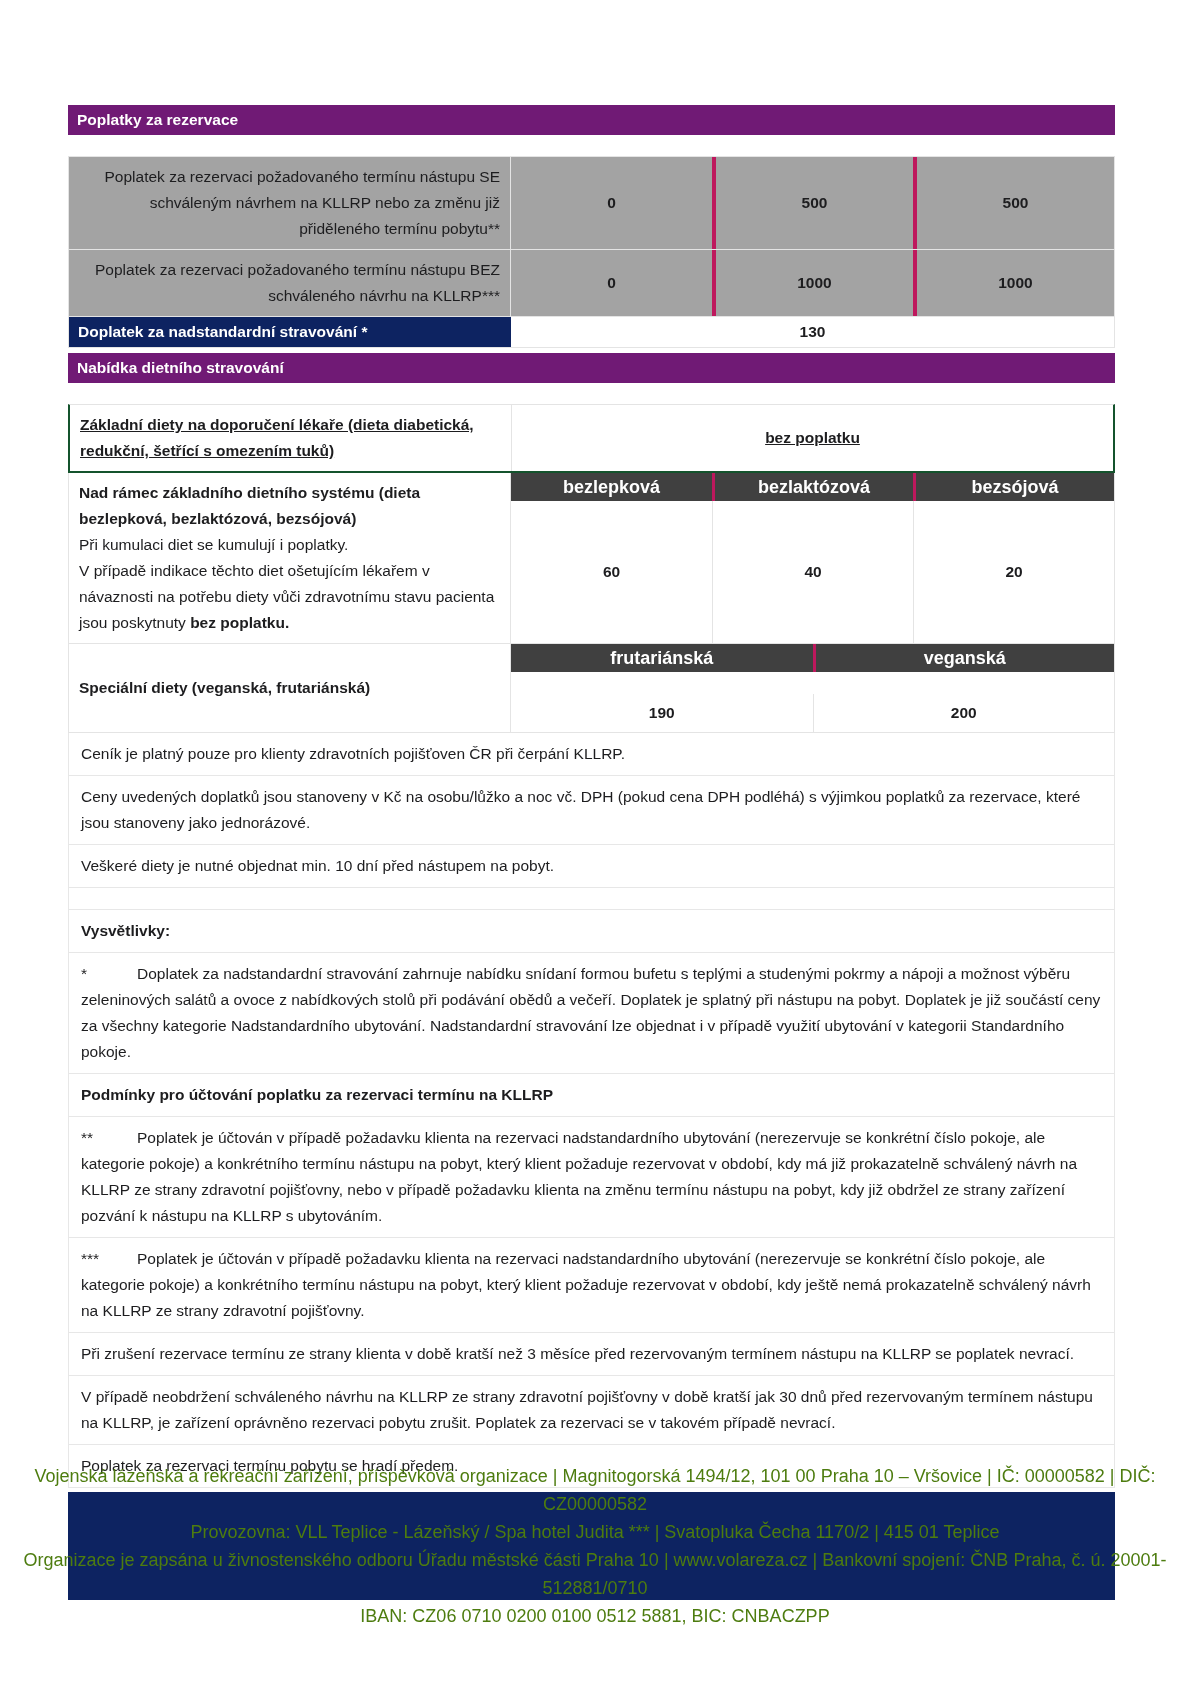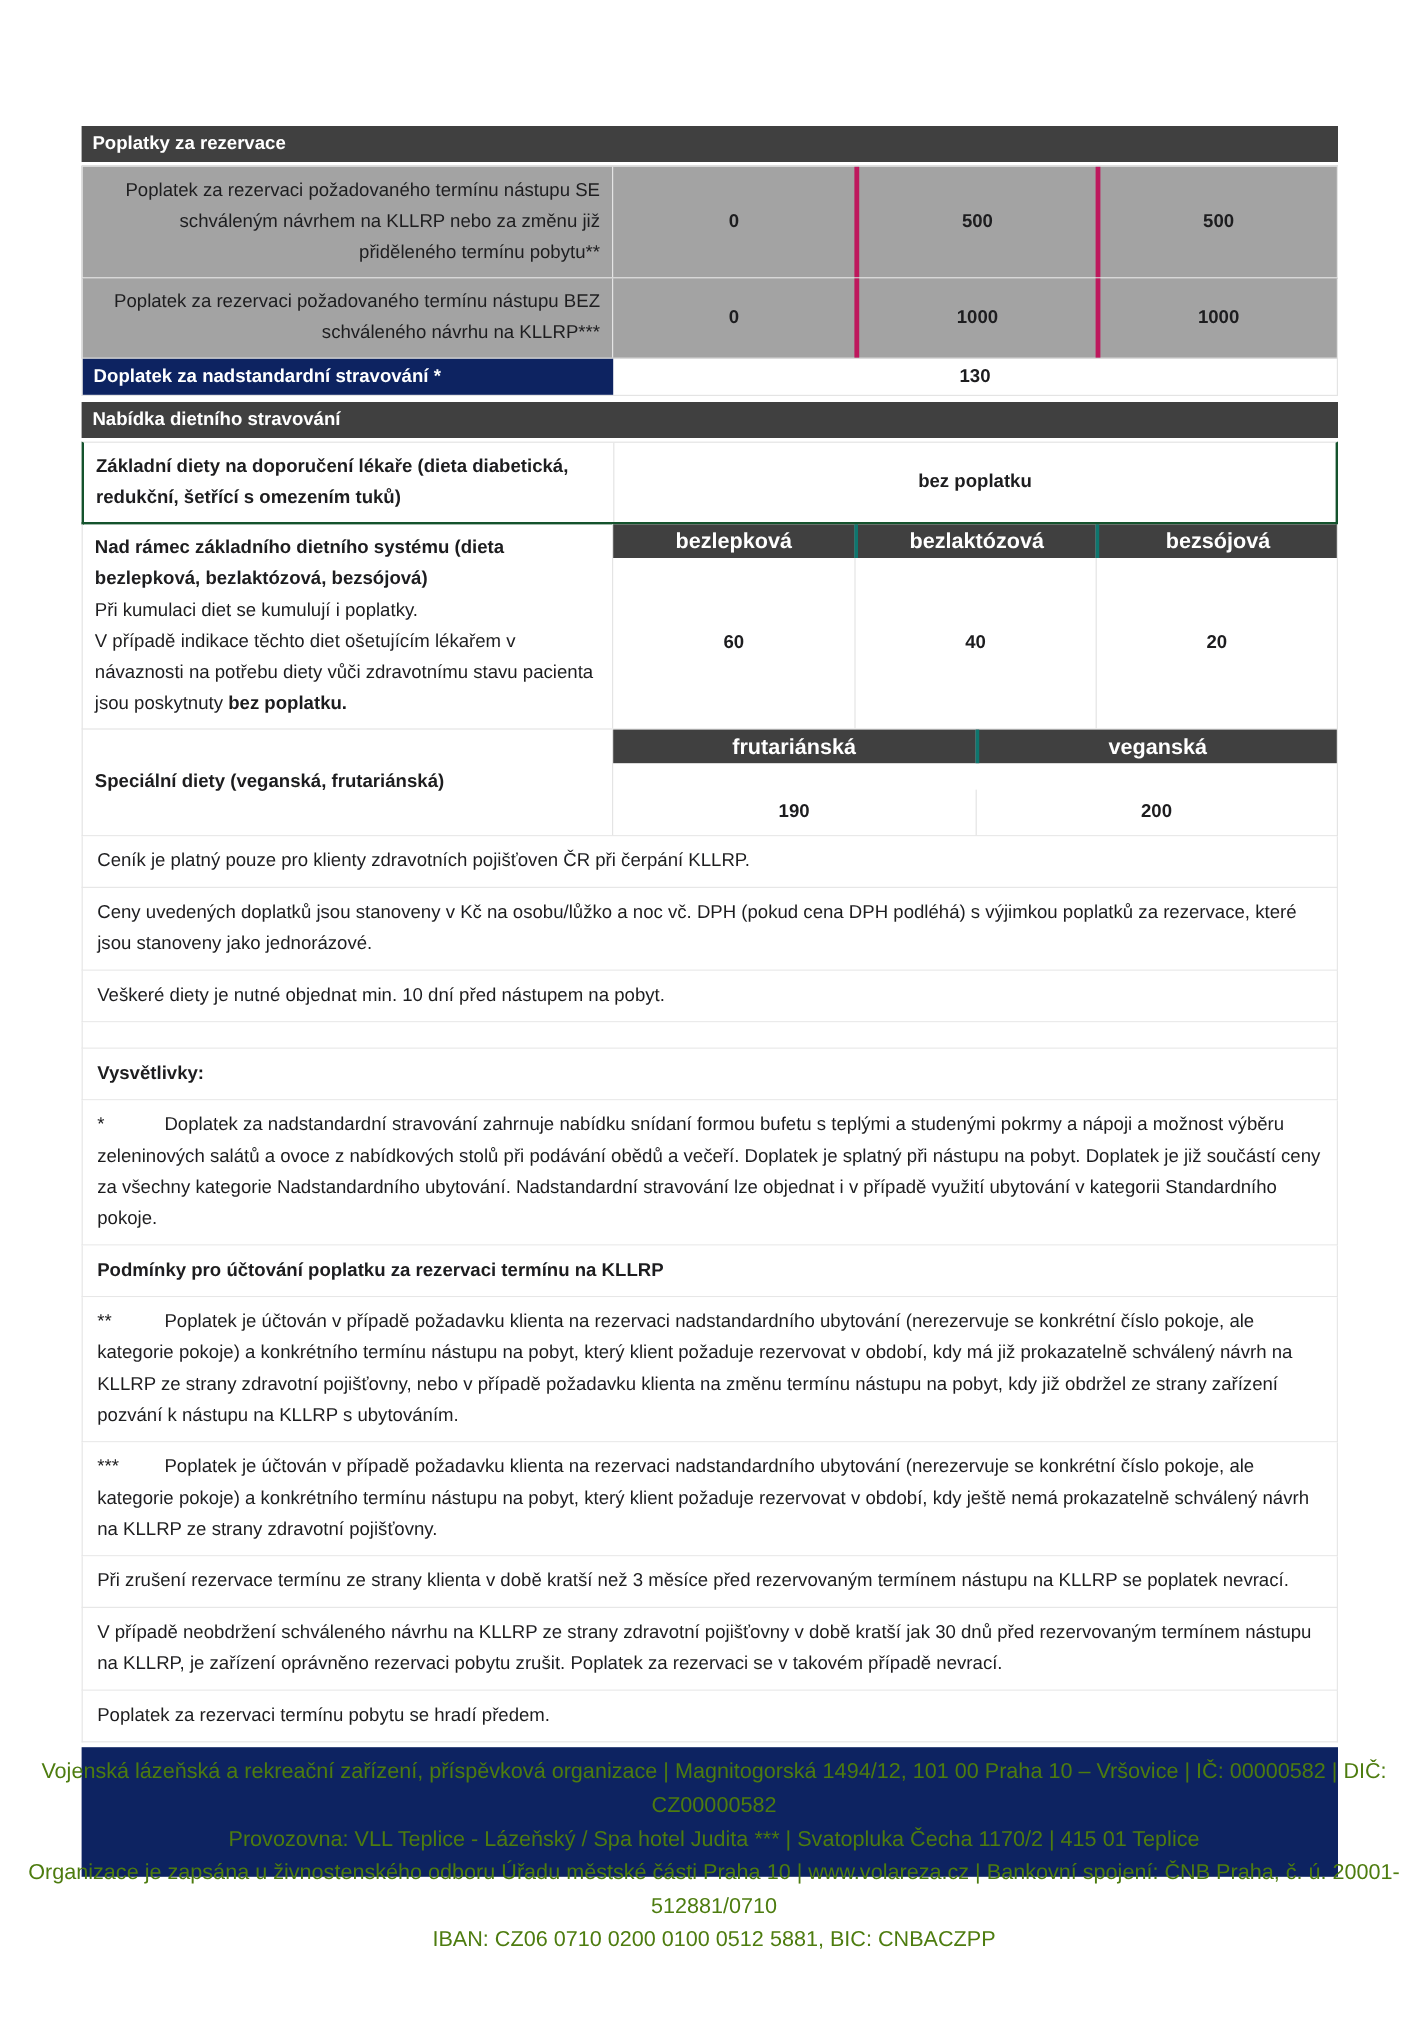--- a/index.html
+++ b/index.html
@@ -3,23 +3,23 @@
 <meta charset="utf-8">
 <style>
   * { margin:0; padding:0; box-sizing:border-box; }
   html,body { background:#ffffff; }
   body { font-family:"Liberation Sans","DejaVu Sans",sans-serif; color:#1d1d1f; }
   .page { position:relative; width:1190px; height:1683px; background:#fff; overflow:hidden; }
   .doc { position:absolute; left:68px; top:105px; width:1047px; }
 
   
   .sec-header {
-    background:#404040; color:#fff; font-weight:700; font-size:15.5px;
+    background:#701a75; color:#fff; font-weight:700; font-size:15.5px;
     height:30px; display:flex; align-items:center; padding:0 9px;
-    margin-bottom:3px;
+    margin-bottom:21px;
   }
 
   
   .t-row { display:grid; grid-template-columns:442px 1fr 1fr 1fr; background:#a3a3a3;
            border:1px solid #e4e4e4; border-top:none;text-align:right; }
   .t-row.first { border-top:1px solid #e4e4e4; }
   .lbl { padding:7px 10px; font-size:15.5px; line-height:26px; border-right:1px solid #e4e4e4; }
   .lbl .b, .b { font-weight:700; }
   .vc { display:flex; align-items:center; justify-content:center;
         font-weight:700; font-size:15.5px; }
@@ -27,31 +27,31 @@
   .row1 { min-height:72px; }
   .row2 { min-height:48px; }
 
   
   .sur-row { display:grid; grid-template-columns:442px 1fr; border:1px solid #e4e4e4; border-top:none; }
   .sur-lbl { background:#0d2361; color:#fff; font-weight:700; font-size:15.5px;
              height:30px; display:flex; align-items:center; padding:0 9px; }
   .gap { height:5px; background:#fff; }
 
   
-  .basic-row { display:grid; grid-template-columns:442px 1fr; border:2px solid #14532d; border-top:1px solid #e4e4e4; min-height:58px; }
+  .basic-row { display:grid; grid-template-columns:442px 1fr; border:2px solid #14532d; border-top:1px solid #e4e4e4; min-height:58px;text-decoration:underline; }
 
   
   .split-row { display:grid; grid-template-columns:442px 1fr; border:1px solid #e4e4e4; border-top:none; }
   .sub { display:flex; flex-direction:column; }
   .sub-head { display:grid; height:28px; }
   .sub-head.c3 { grid-template-columns:repeat(3,1fr); }
   .sub-head.c2 { grid-template-columns:repeat(2,1fr); }
   .sub-head .hc { background:#404040; color:#fff; font-weight:700; font-size:18px;
                   display:flex; align-items:center; justify-content:center; }
-  .sub-head .hc + .hc { border-left:3px solid #0f766e; }
+  .sub-head .hc + .hc { border-left:3px solid #be185d; }
   .sub-vals { display:grid; flex:1; }
   .sub-vals.c3 { grid-template-columns:repeat(3,1fr); }
   .sub-vals.c2 { grid-template-columns:repeat(2,1fr);margin-top:22px; }
   .sub-vals .vc + .vc { border-left:1px solid #e4e4e4; }
   .beyond-vals { min-height:125px; }
   .special-vals { min-height:38px; }
 
   
   .note { border:1px solid #e7e7e7; border-top:none; padding:8px 12px;
           font-size:15.5px; line-height:26px; background:#fff; }

